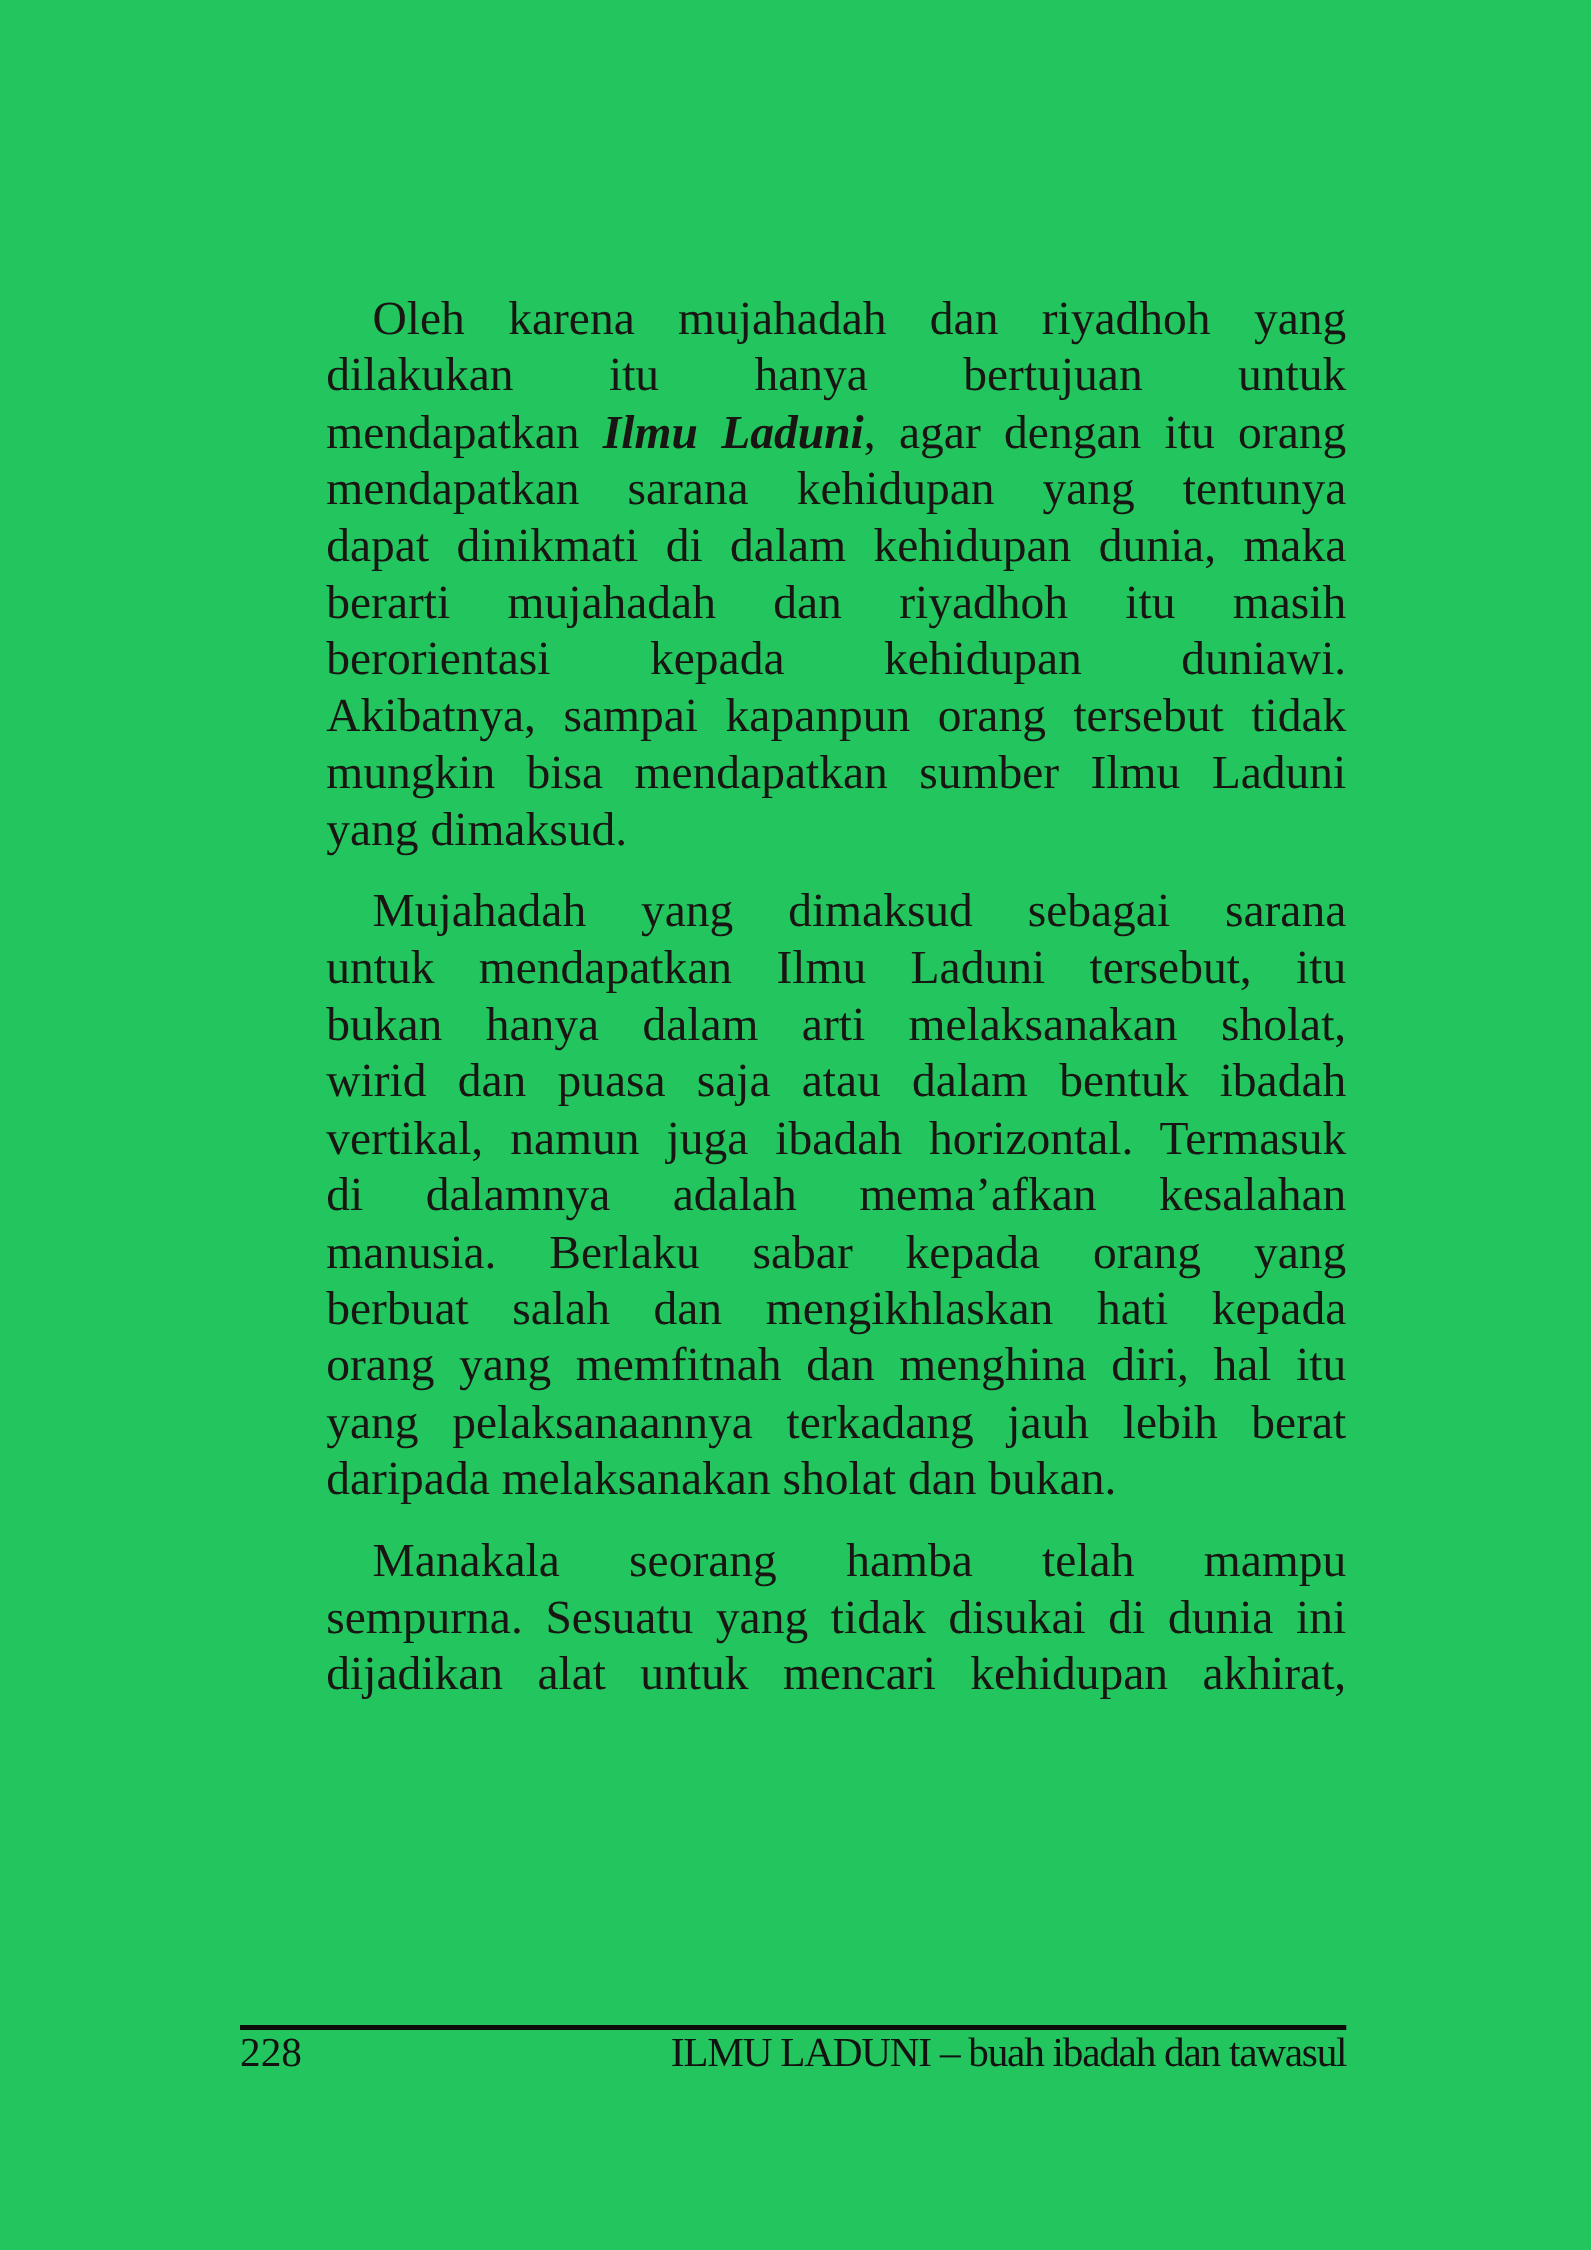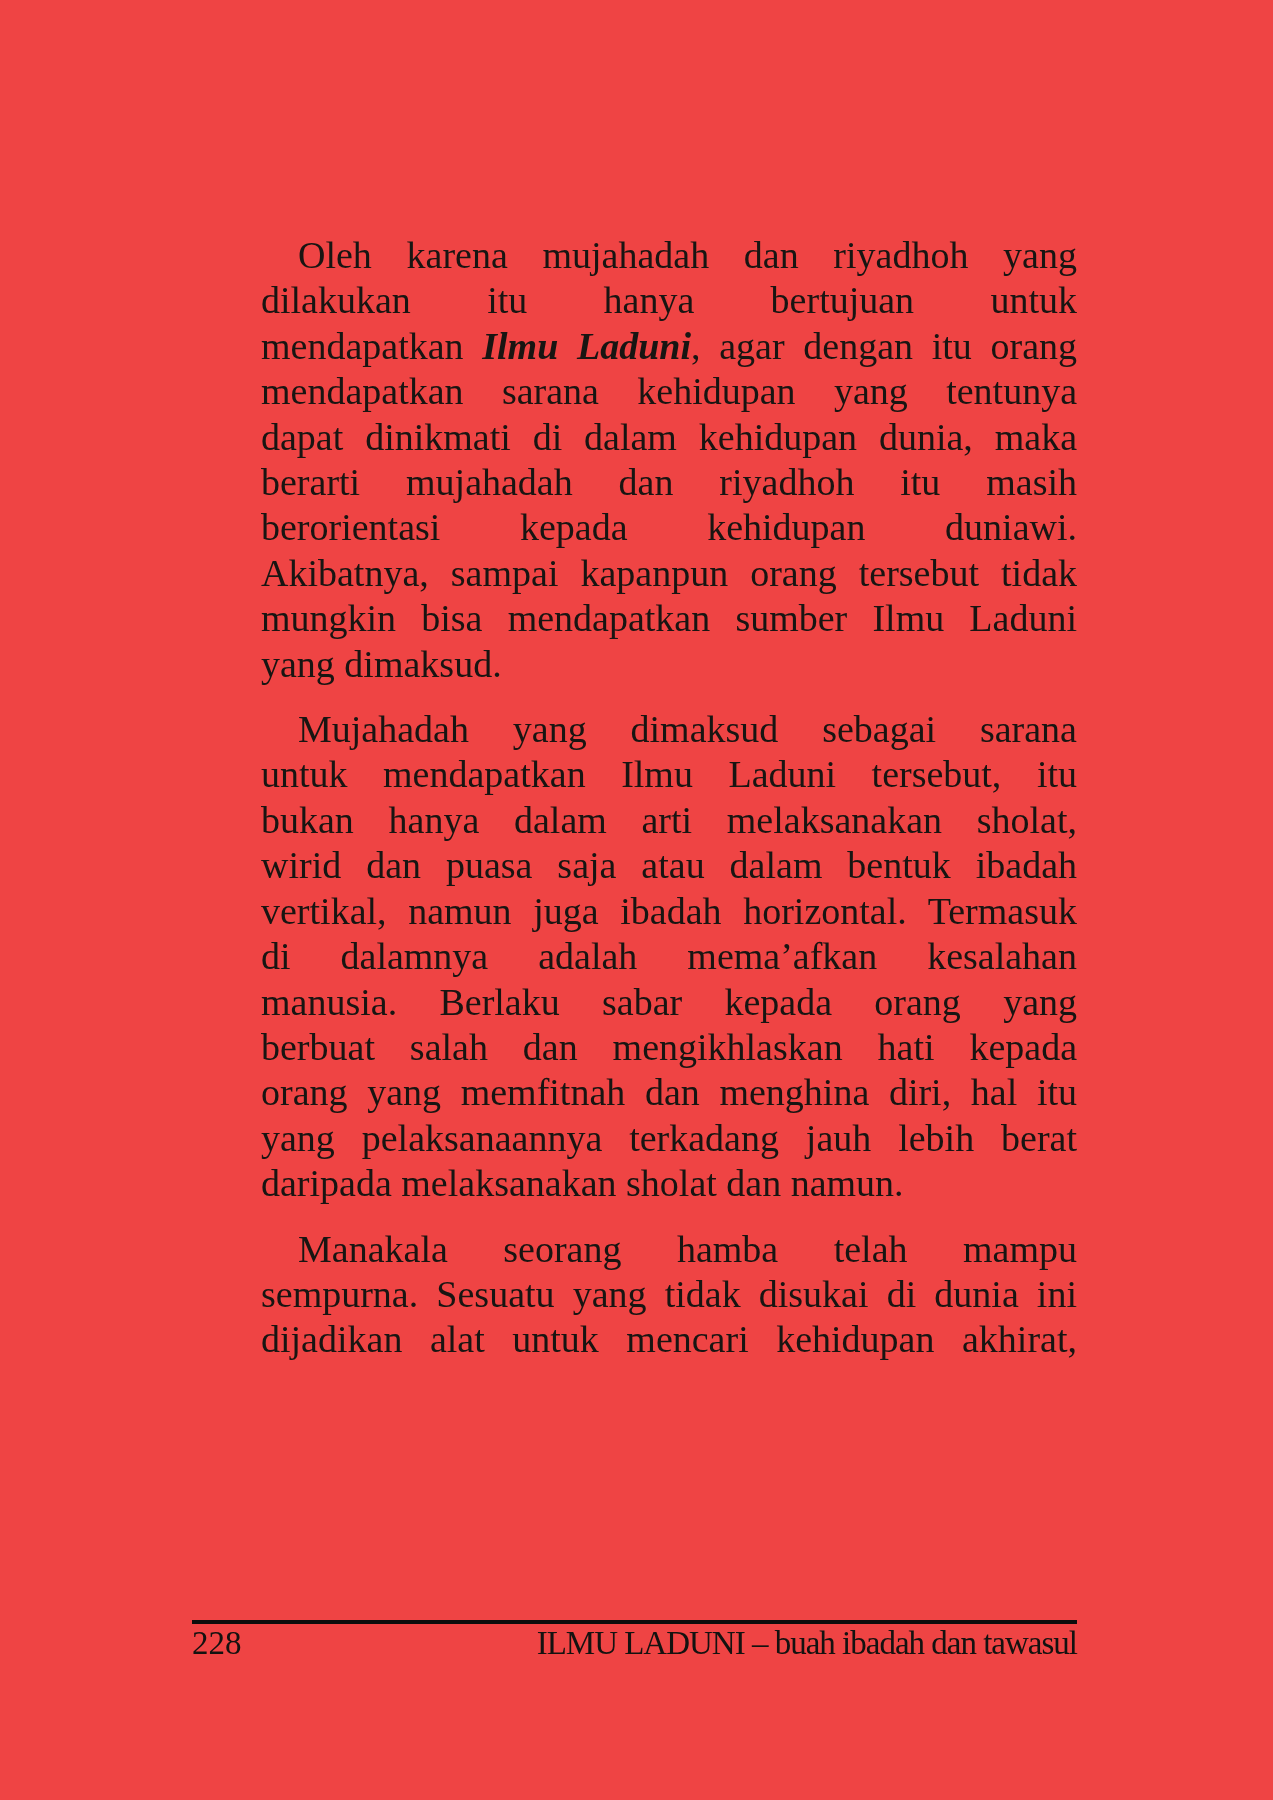--- a/index.html
+++ b/index.html
@@ -5,21 +5,21 @@
   html, body { margin: 0; padding: 0; }
   body {
     width: 1273px; height: 1800px;
     background: #fdfdfc;
     position: relative;
     overflow: hidden;
     font-family: "Liberation Serif", serif;
   }
   .page {
     position: absolute; inset: 0;
-    background: #ef4444;
+    background: #22c55e;
     color: #181512;
   }
   .textblock {
     position: absolute;
     left: 261px; top: 233px;
     width: 816px;
     font-size: 38px;
     line-height: 45.4px;
     color: #181512;
   }
@@ -78,21 +78,21 @@
         <div class="line firstline"><span>Mujahadah yang dimaksud sebagai sarana</span></div>
         <div class="line"><span>untuk mendapatkan Ilmu Laduni tersebut, itu</span></div>
         <div class="line"><span>bukan hanya dalam arti melaksanakan sholat,</span></div>
         <div class="line"><span>wirid dan puasa saja atau dalam bentuk ibadah</span></div>
         <div class="line"><span>vertikal, namun juga ibadah horizontal. Termasuk</span></div>
         <div class="line"><span>di dalamnya adalah mema’afkan kesalahan</span></div>
         <div class="line"><span>manusia. Berlaku sabar kepada orang yang</span></div>
         <div class="line"><span>berbuat salah dan mengikhlaskan hati kepada</span></div>
         <div class="line"><span>orang yang memfitnah dan menghina diri, hal itu</span></div>
         <div class="line"><span>yang pelaksanaannya terkadang jauh lebih berat</span></div>
-        <div class="line lastline"><span>daripada melaksanakan sholat dan namun.</span></div>
+        <div class="line lastline"><span>daripada melaksanakan sholat dan bukan.</span></div>
       </div>
       <div class="para">
         <div class="line firstline"><span>Manakala seorang hamba telah mampu</span></div>
         <div class="line"><span>sempurna. Sesuatu yang tidak disukai di dunia ini</span></div>
         <div class="line"><span>dijadikan alat untuk mencari kehidupan akhirat,</span></div>
       </div>
     </div>
   <div class="footer-rule"></div>
   <div class="footer-row">
     <span class="pagenum">228</span>

